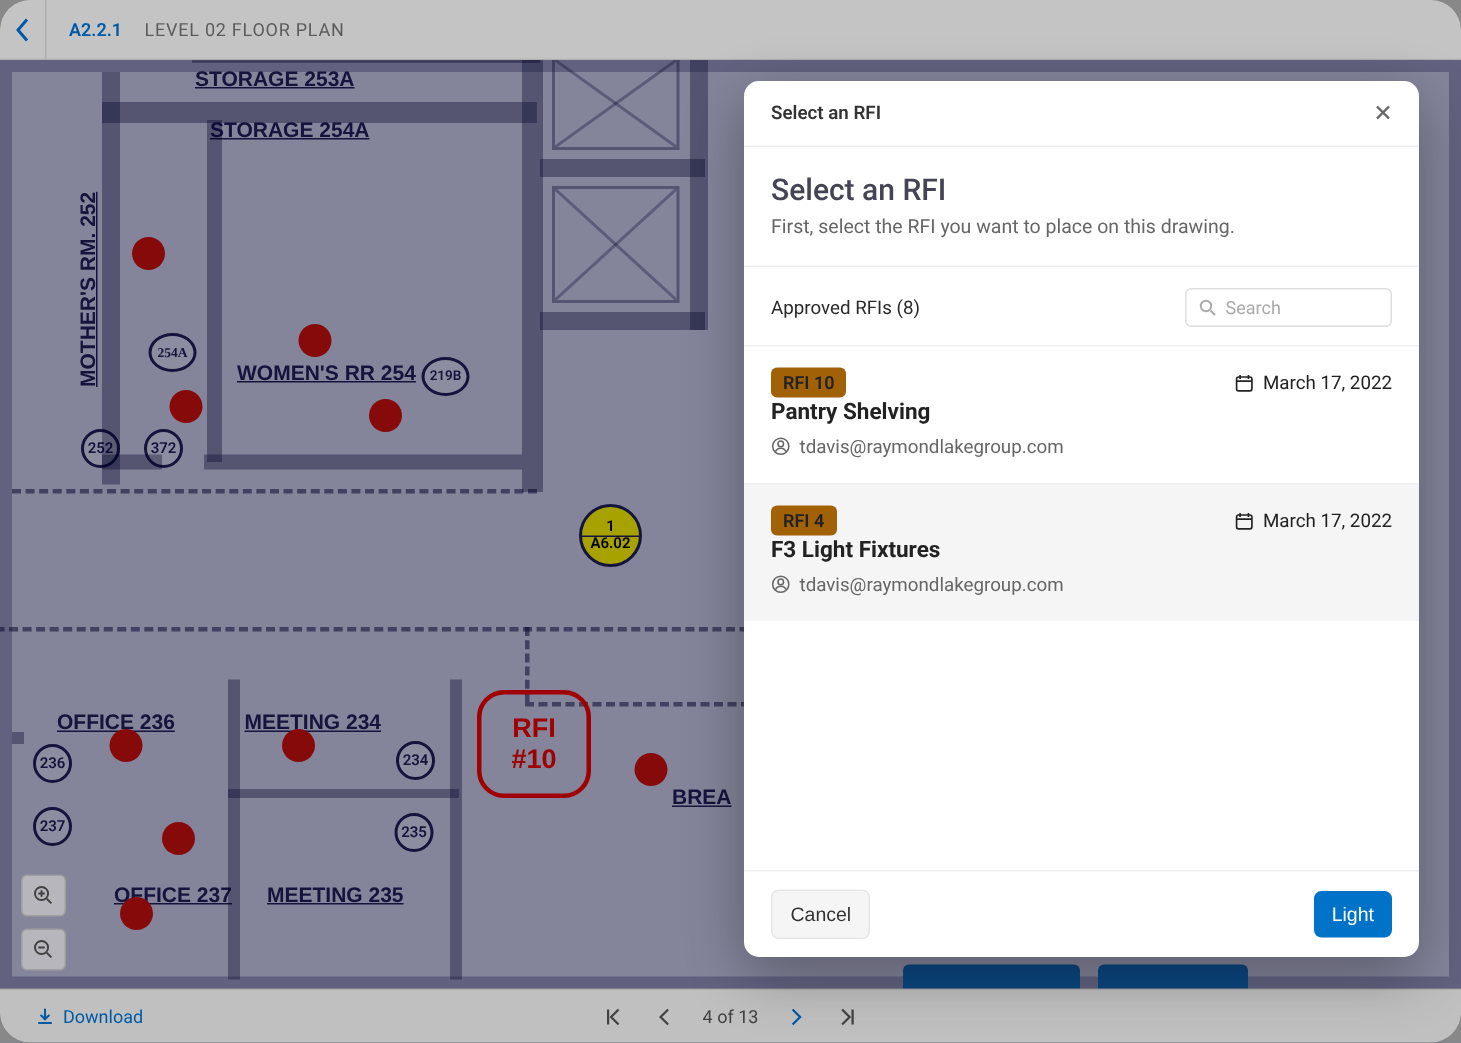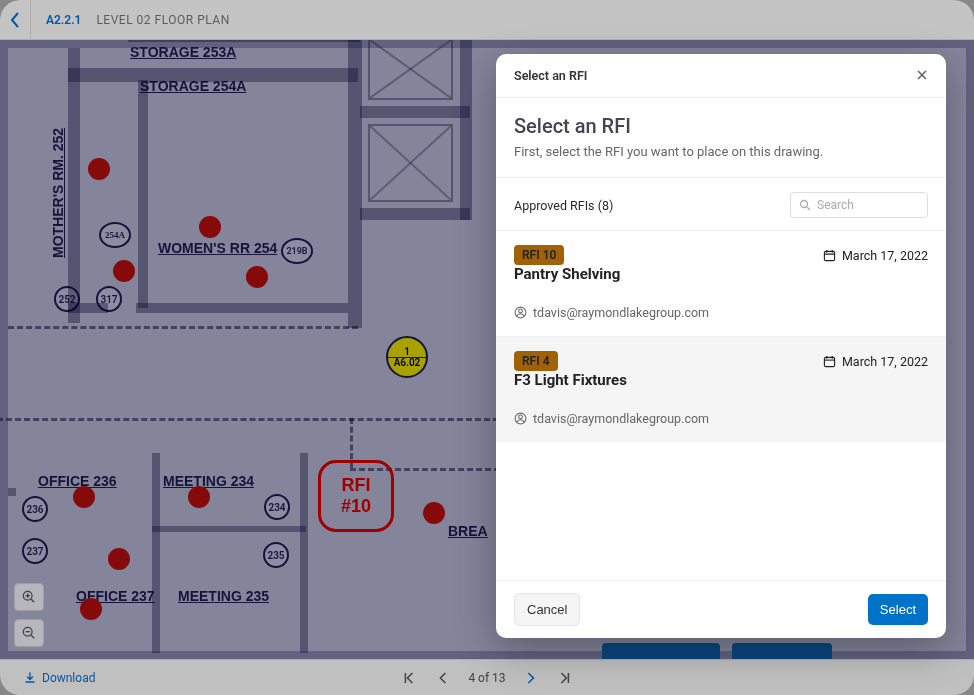--- a/index.html
+++ b/index.html
@@ -243,21 +243,21 @@
       border-top:1px solid #f0f0f0;
       cursor:pointer;
     }
     .rfi-item.selected{background:#f5f5f5;}
     .rfi-top{display:flex;justify-content:space-between;align-items:center;}
     .rfi-badge{
       background:#a16207;border-radius:4px;padding:3px 8px;font-size:12px;font-weight:600;color:#222;
     }
     .rfi-date{display:flex;align-items:center;gap:6px;font-size:12.5px;color:#222;}
     .rfi-name{font-weight:700;font-size:15px;color:#222;}
-    .rfi-user{display:flex;align-items:center;gap:6px;color:#666;font-size:12.5px;margin-top:22px;}
+    .rfi-user{display:flex;gap:6px;color:#666;font-size:12.5px;margin-top:8px;}
     .sheet-footer{
       border-top:1px solid #eee;
       padding:12px 18px;
       display:flex;justify-content:space-between;align-items:center;
     }
     .btn{
       padding:8px 12px;border-radius:5px;font-size:13px;cursor:pointer;border:none;
     }
     .btn-cancel{background:#f5f5f5;color:#333;border:1px solid #e6e6e6;}
     .btn-primary{background:#0072c8;color:#fff;font-weight:500;}
@@ -291,21 +291,21 @@
     <div class="label" style="left:516px;top:14px;">LOE</div>
     <div class="label" style="left:150px;top:192px;">WOMEN'S RR   254</div>
 
     <div class="label" style="left:30px;top:425px;">OFFICE   236</div>
     <div class="label" style="left:155px;top:425px;">MEETING   234</div>
     <div class="label" style="left:68px;top:540px;">OFFICE   237</div>
     <div class="label" style="left:170px;top:540px;">MEETING   235</div>
     <div class="label" style="left:440px;top:475px;">BREA</div>
 
     <div class="circ-num" style="left:46px;top:238px;">252</div>
-    <div class="circ-num" style="left:88px;top:238px;">317</div>
+    <div class="circ-num" style="left:88px;top:238px;">372</div>
     <div class="circ-num" style="left:91px;top:174px;width:32px;font-size:9px;font-family:Liberation Serif, serif;">254A</div>
     <div class="circ-num" style="left:273px;top:190px;width:32px;font-size:9px;">219B</div>
     <div class="circ-num" style="left:14px;top:448px;">236</div>
     <div class="circ-num" style="left:256px;top:446px;">234</div>
     <div class="circ-num" style="left:14px;top:490px;">237</div>
     <div class="circ-num" style="left:255px;top:494px;">235</div>
 
     <div class="wall" style="left:60px;top:0;width:12px;height:275px;"></div>
     <div class="wall" style="left:60px;top:20px;width:290px;height:14px;"></div>
     <div class="wall" style="left:120px;top:-20px;width:232px;height:14px;"></div>
@@ -490,15 +490,15 @@
             <circle cx="7" cy="5.3" r="2" stroke="#666" stroke-width="1.1" fill="none"></circle>
             <path d="M3.2 11c.7-1.8 2.2-2.6 3.8-2.6s3.1.8 3.8 2.6" stroke="#666" stroke-width="1.1" fill="none"></path>
           </svg>
         <span>tdavis@raymondlakegroup.com</span>
       </div>
     </div>
   </div>
 
   <div class="sheet-footer">
     <button class="btn btn-cancel">Cancel</button>
-    <button class="btn btn-primary">Select</button>
+    <button class="btn btn-primary">Light</button>
   </div>
 </div>
 
 </body></html>

